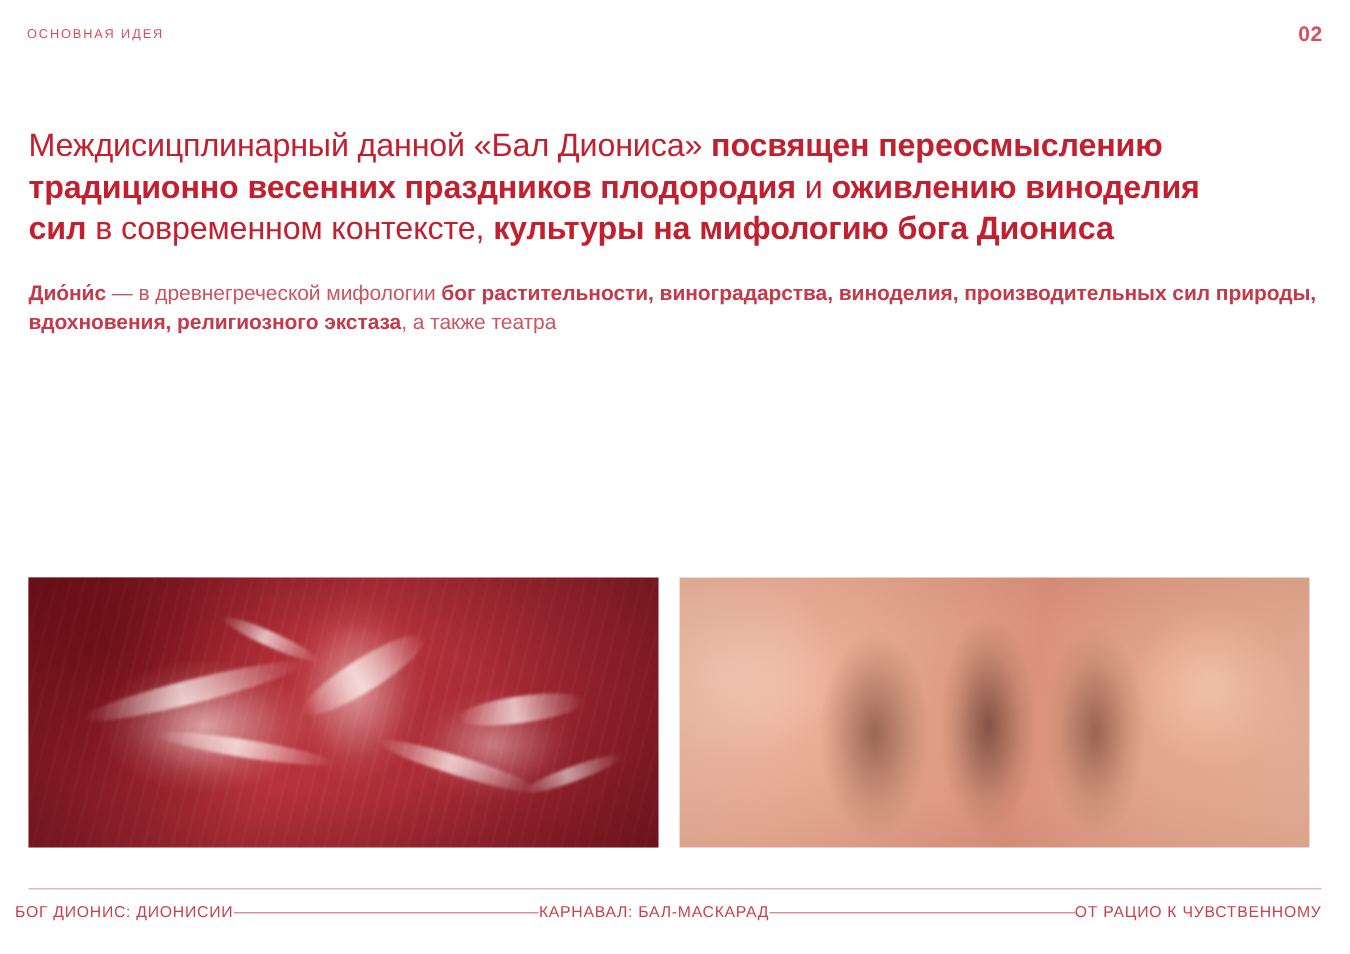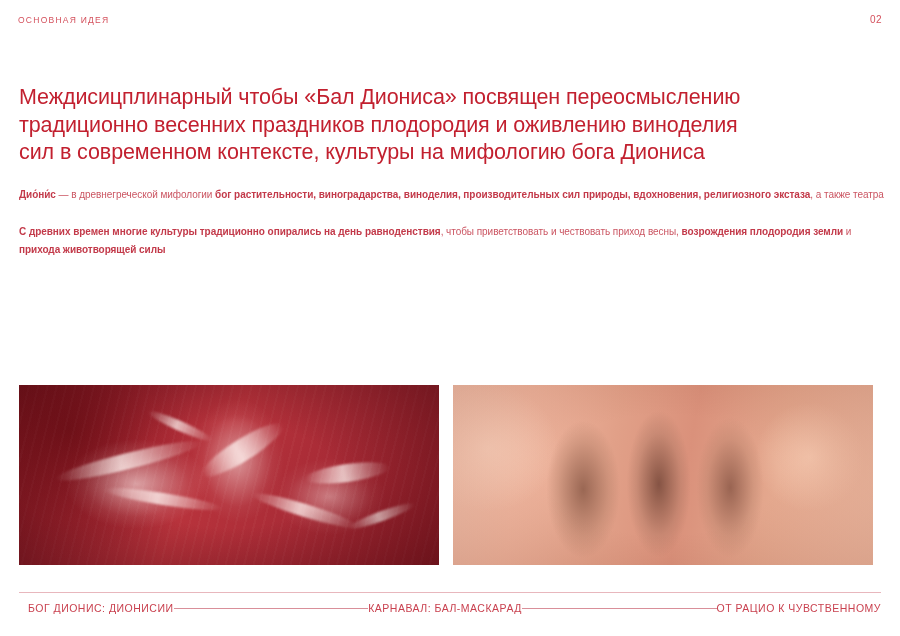--- a/index.html
+++ b/index.html
@@ -13,34 +13,34 @@
 
   
   .header{
     position:absolute;left:18px;right:18px;top:14px;
     display:flex;align-items:center;justify-content:space-between;
   }
   .eyebrow{
     font-size:8.5px;letter-spacing:1.25px;color:#d4505c;font-weight:400;
     text-transform:uppercase;white-space:nowrap;
   }
-  .pagenum{font-size:10px;letter-spacing:.5px;color:#d4505c;font-weight:400;}
+  .pagenum{font-size:14px;letter-spacing:.5px;color:#d4505c;font-weight:700;}
 
   
   .headline{
     position:absolute;left:19px;top:84px;width:862px;
     font-size:21.5px;line-height:27.5px;color:#c2202f;font-weight:400;
     letter-spacing:-0.1px;
   }
-  .headline b{font-weight:400;}
+  .headline b{font-weight:700;}
 
   
   .body-block{position:absolute;left:19px;top:186px;width:866px;}
   .para{
-    font-size:10px;line-height:18.5px;color:#cb5562;font-weight:400;
+    font-size:14px;line-height:18.5px;color:#cb5562;font-weight:400;
     margin:0 0 18px 0;letter-spacing:-0.05px;
   }
   .para:last-child{margin-bottom:0;}
   .para b{font-weight:700;color:#c33a4a;}
 
   
   .gallery{
     position:absolute;left:19px;top:385px;
     display:flex;gap:14px;
   }
@@ -86,48 +86,47 @@
   .photo-right .vig2{
     position:absolute;inset:0;
     background:radial-gradient(ellipse 290px 150px at 50% 50%, rgba(0,0,0,0) 40%, rgba(150,80,60,.28) 100%);
   }
 
   
   .footer-rule{
     position:absolute;left:19px;right:19px;top:592px;height:1px;background:#e8b7bd;
   }
   .footer{
-    position:absolute;left:28px;right:19px;top:602px;
+    position:absolute;left:10px;right:19px;top:602px;
     display:flex;align-items:center;
   }
   .foot-label{
     font-size:10.5px;letter-spacing:.5px;color:#c9414f;white-space:nowrap;font-weight:400;
     text-transform:uppercase;
   }
   .foot-dash{flex:1 1 auto;height:1px;background:#d98f99;min-width:20px;}
 </style>
 </head>
 <body>
 
 <div class="slide">
 
   <div class="header">
     <div class="eyebrow">ОСНОВНАЯ ИДЕЯ</div>
     <div class="pagenum">02</div>
   </div>
 
   <div class="headline">
-    <span>Междисицплинарный чтобы «Бал Диониса» </span><b>посвящен переосмыслению</b><br>
+    <span>Междисицплинарный данной «Бал Диониса» </span><b>посвящен переосмыслению</b><br>
     <b>традиционно весенних праздников плодородия</b><span> и </span><b>оживлению виноделия</b><br>
     <b>сил</b><span> в современном контексте, </span><b>культуры на мифологию бога Диониса</b>
   </div>
 
   <div class="body-block">
     <p class="para"><b>Дио́ни́с</b><span> — в древнегреческой мифологии </span><b>бог растительности, виноградарства, виноделия, производительных сил природы, вдохновения, религиозного экстаза</b><span>, а также театра</span></p>
-    <p class="para"><b>С древних времен многие культуры традиционно опирались на день равноденствия</b><span>,  чтобы приветствовать и чествовать приход весны, </span><b>возрождения плодородия земли</b><span> и </span><b>прихода животворящей силы</b></p>
   </div>
 
   <div class="gallery">
     <div class="photo photo-left">
       <div class="veil"></div>
       <div class="streak" style="left:8%;top:38%;width:150px;height:16px;transform:rotate(-14deg);"></div>
       <div class="streak" style="left:20%;top:60%;width:120px;height:12px;transform:rotate(9deg);"></div>
       <div class="streak" style="left:42%;top:30%;width:95px;height:22px;transform:rotate(-32deg);"></div>
       <div class="streak" style="left:55%;top:66%;width:110px;height:13px;transform:rotate(17deg);"></div>
       <div class="streak" style="left:68%;top:44%;width:85px;height:18px;transform:rotate(-8deg);"></div>

